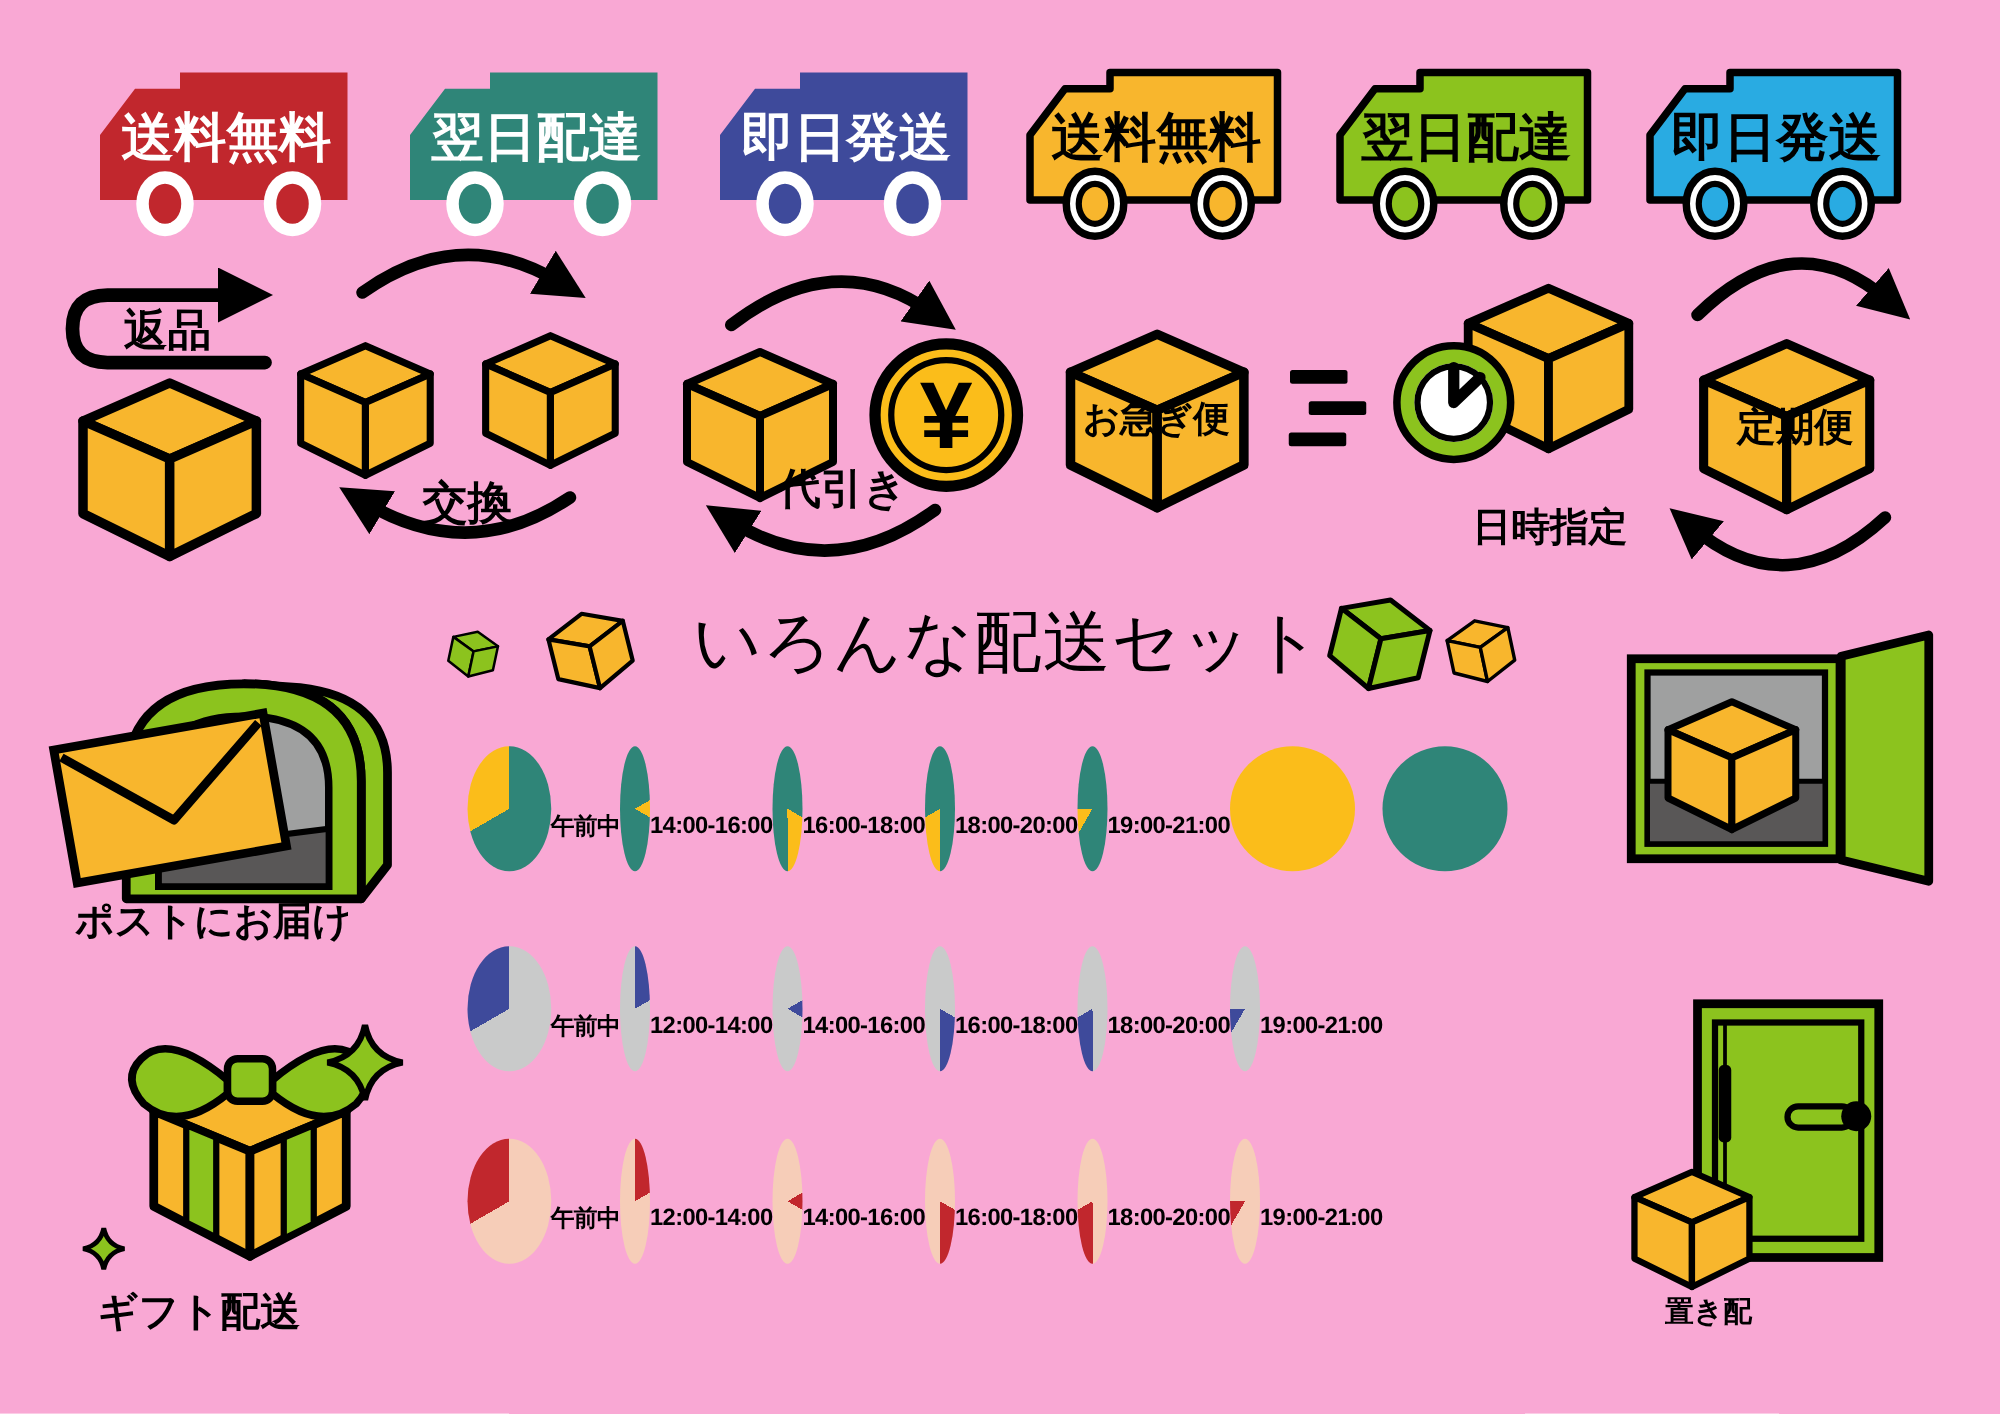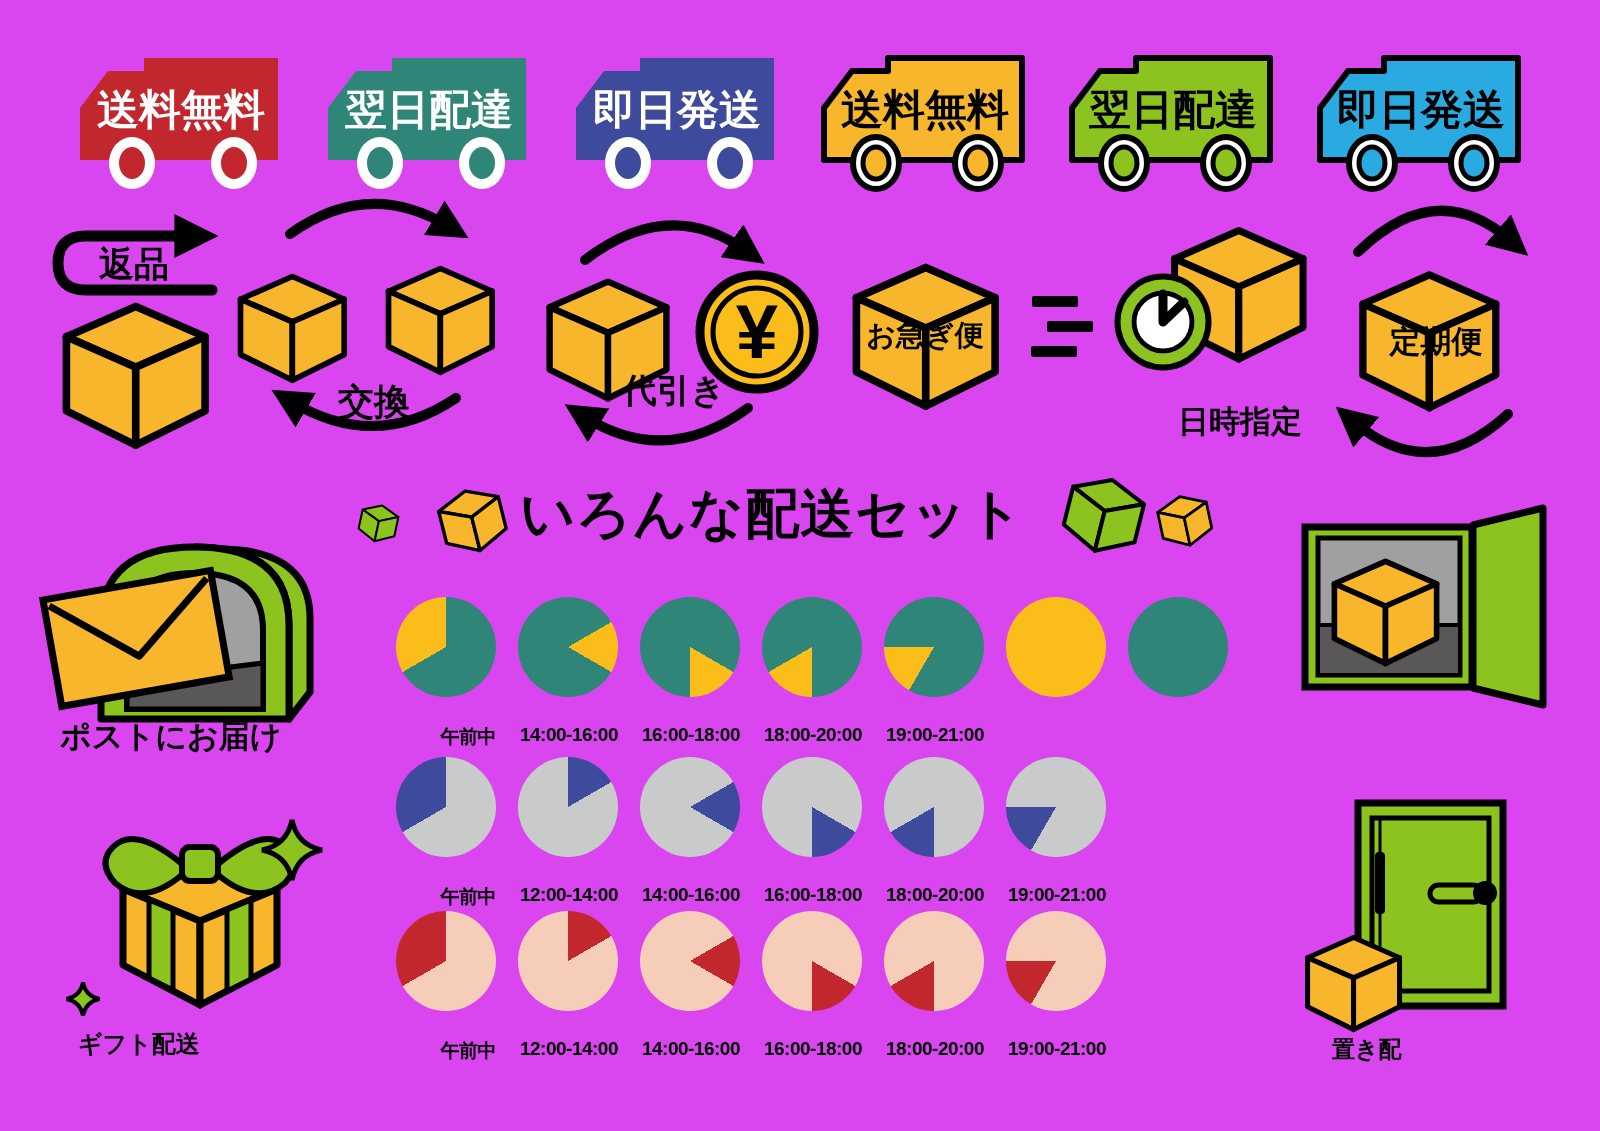--- a/index.html
+++ b/index.html
@@ -1,26 +1,26 @@
 <!DOCTYPE html>
 <html><head>
 <meta charset="utf-8">
 <style>
   html,body{margin:0;padding:0;background:#ffffff;}
-  #canvas{position:relative;width:1600px;height:1131px;background:#d946ef;overflow:hidden;
+  #canvas{position:relative;width:1600px;height:1131px;background:#f9a8d4;overflow:hidden;
           font-family:"Liberation Sans","DejaVu Sans",sans-serif;}
   .abs{position:absolute;}
   svg{display:block;overflow:visible;}
   svg text{font-family:"Liberation Sans","DejaVu Sans",sans-serif;font-weight:900;}
   .truck{position:absolute;top:44px;width:228px;height:152px;}
-  .title{position:absolute;left:512px;top:478px;width:520px;text-align:center;
-         font-size:54px;font-weight:700;color:#000;letter-spacing:1px;white-space:nowrap;}
+  .title{position:absolute;left:538px;top:478px;width:520px;text-align:right;
+         font-size:54px;font-weight:400;color:#000;letter-spacing:1px;white-space:nowrap;}
   .corner-label{position:absolute;font-size:31px;font-weight:900;color:#000;white-space:nowrap;}
   .pie-row{position:absolute;left:374px;display:flex;}
-  .pie-cell{width:122px;display:flex;flex-direction:column;align-items:flex-end;}
+  .pie-cell{width:122px;display:flex;flex-direction:row;align-items:center;}
   .pie{width:100px;height:100px;border-radius:50%;}
   .pie-label{margin-top:27px;font-size:19px;font-weight:900;color:#000;letter-spacing:-0.5px;white-space:nowrap;}
   .minibox{position:absolute;}
 </style>
 </head>
 <body>
 
 <div id="canvas">
 
   <svg width="0" height="0" style="position:absolute" aria-hidden="true">
@@ -183,21 +183,21 @@
       <path d="M227,910 L251,900 L251,979 L227,991 Z"></path>
     </g>
     <g stroke="#000" stroke-width="6" stroke-linejoin="round" fill="#8cc31e">
       <path d="M182,864 Q135,825 113,847 Q97,863 115,883 Q143,907 182,875 Z"></path>
       <path d="M218,864 Q265,825 287,847 Q303,863 285,883 Q257,907 218,875 Z"></path>
       <rect x="182" y="847" width="36" height="34" rx="8"></rect>
     </g>
     <use href="#spark" transform="translate(292,850)" fill="#8cc31e" stroke="#000" stroke-width="5"></use>
     <use href="#spark" transform="translate(83,999) scale(0.55)" fill="#8cc31e" stroke="#000" stroke-width="7"></use>
   </svg>
-  <div class="corner-label" style="left:78px;top:1028px;width:230px;font-size:24px">ギフト配送</div>
+  <div class="corner-label" style="left:78px;top:1028px;width:230px;font-size:32px">ギフト配送</div>
 
   <svg class="abs" style="left:1272px;top:482px" width="330" height="240" viewBox="1272 482 330 240">
     <rect x="1305" y="527" width="167" height="160" fill="#8cc31e" stroke="#000" stroke-width="7"></rect>
     <rect x="1318" y="538" width="142" height="137" fill="#9fa0a0" stroke="#000" stroke-width="5"></rect>
     <rect x="1318" y="625" width="142" height="50" fill="#595757" stroke="#000" stroke-width="4"></rect>
     <use href="#carton" transform="translate(1326,553) scale(0.7)" fill="#f8b62d"></use>
     <polygon points="1473,525 1543,508 1543,705 1473,688" fill="#8cc31e" stroke="#000" stroke-width="7" stroke-linejoin="round"></polygon>
   </svg>
 
   <svg class="abs" style="left:1280px;top:790px" width="310" height="270" viewBox="1280 790 310 270">

